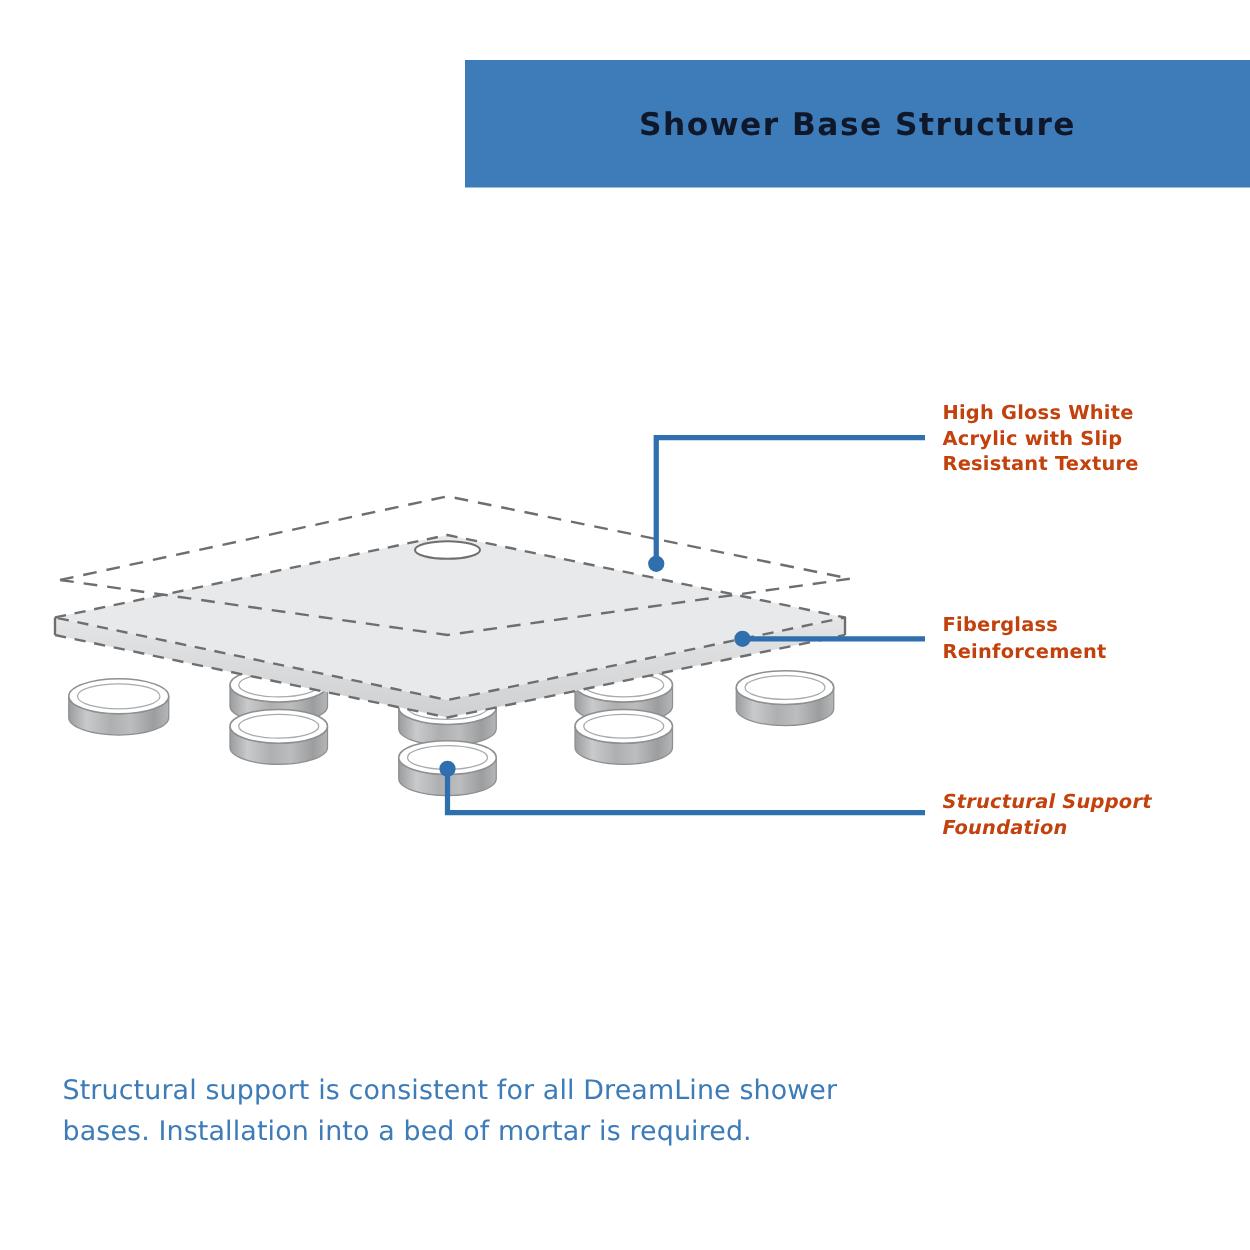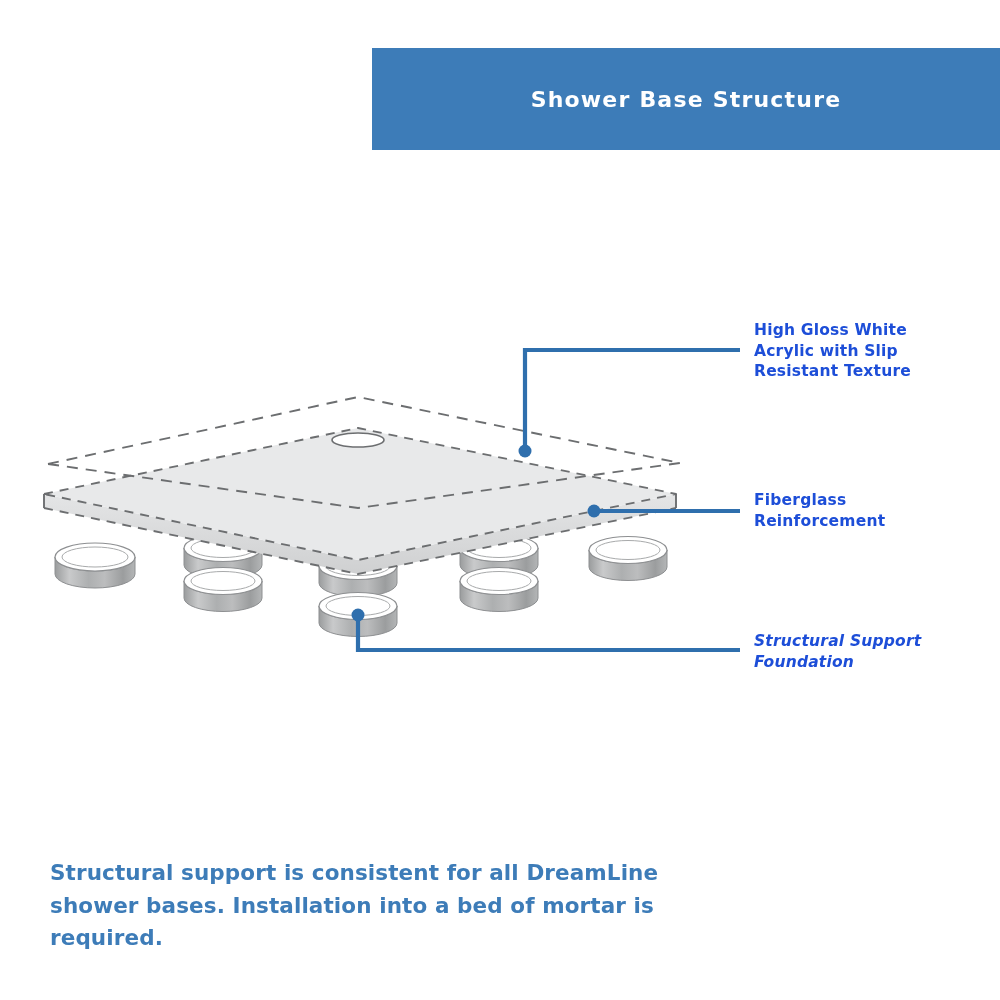--- a/index.html
+++ b/index.html
@@ -22,59 +22,59 @@
     left: 372px;
     top: 48px;
     width: 628px;
     height: 102px;
     background: #3d7cb8;
     display: flex;
     align-items: center;
     justify-content: center;
   }
   #title-text {
-    color: #ffffff;
-    font-size: 22px;
+    color: #0f172a;
+    font-size: 25px;
     font-weight: bold;
     letter-spacing: 1.2px;
     white-space: nowrap;
   }
 
   
   #diagram {
     position: absolute;
     left: 0;
     top: 0;
     width: 1000px;
     height: 1000px;
   }
 
   
   .callout-label {
     position: absolute;
-    color: #1d4ed8;
+    color: #c2410c;
     font-size: 15.5px;
     font-weight: bold;
     line-height: 1.33;
     letter-spacing: 0.2px;
     white-space: pre-line;
   }
   #callout-label-acrylic { left: 754px; top: 320px; }
   #callout-label-fiberglass { left: 754px; top: 490px; }
   #callout-label-support { left: 754px; top: 631px; font-style: italic; }
 
   
   #caption {
     position: absolute;
     left: 50px;
     top: 857px;
     width: 640px;
     color: #3d7cb8;
     font-size: 21.5px;
-    font-weight: bold;
+    font-weight: normal;
     line-height: 1.52;
     letter-spacing: 0.1px;
     white-space: pre-line;
   }
 </style>
 </head>
 <body>
 
 <div id="page">
 

